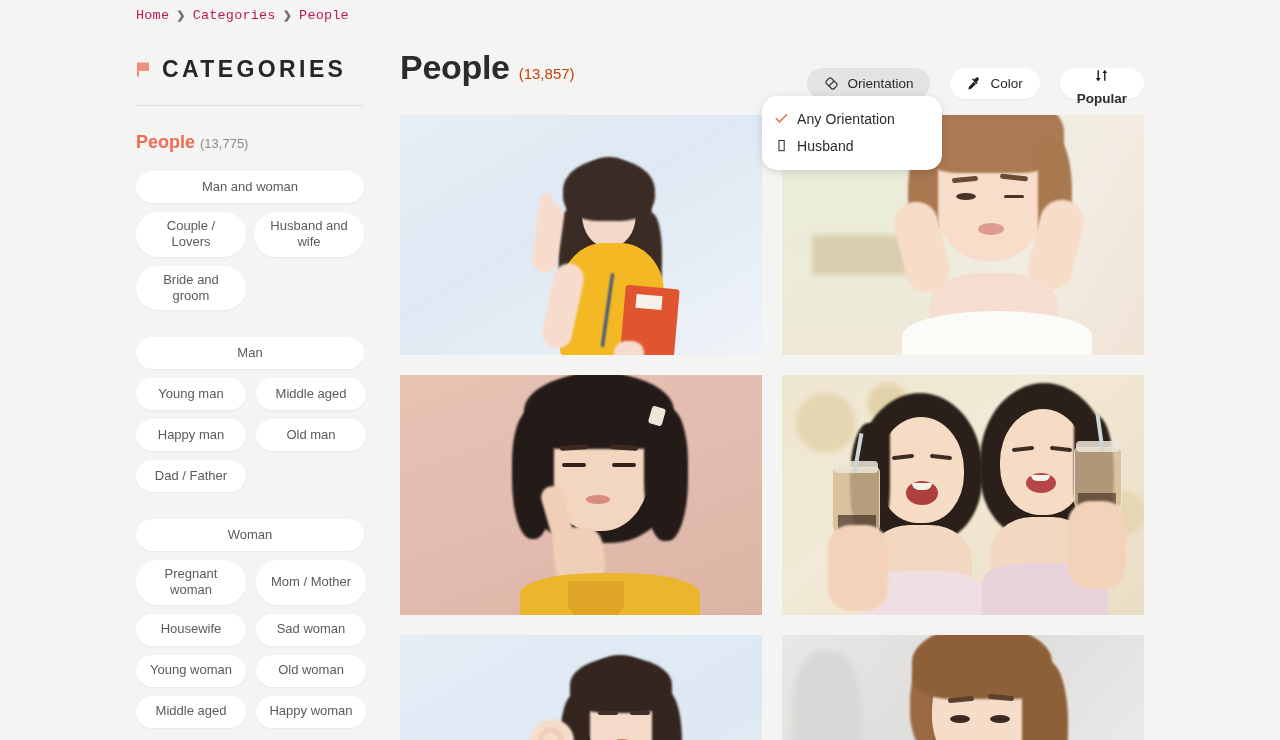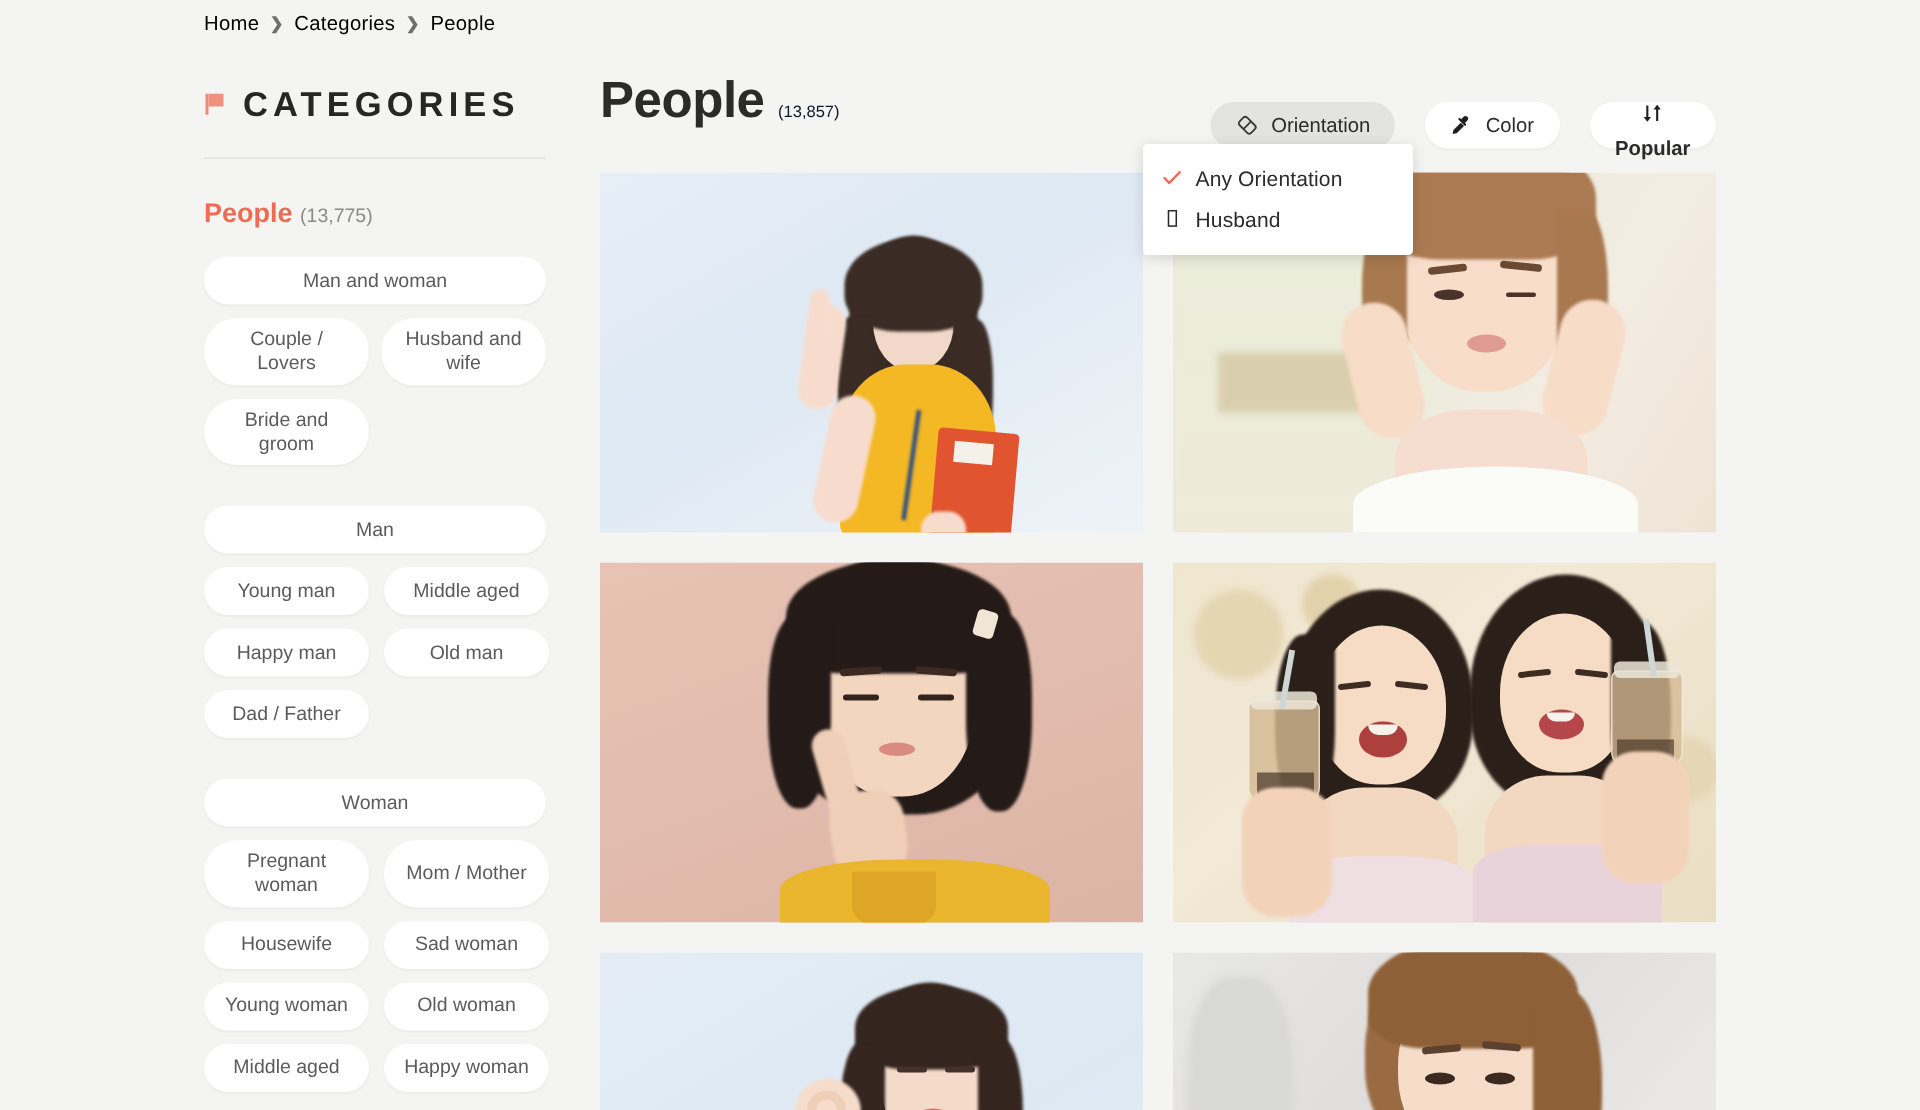--- a/index.html
+++ b/index.html
@@ -11,21 +11,21 @@
   }
   body { position: relative; }
 
   
   .breadcrumb {
     position: absolute;
     left: 136px; top: 8px;
     display: flex; align-items: center; gap: 7px;
     font-size: 13.5px; color: #6e6e6e; letter-spacing: .2px;
   }
-  .breadcrumb .crumb { color: #000000; text-decoration: none; }
+  .breadcrumb .crumb { color: #be185d; text-decoration: none; font-family: Liberation Mono, monospace; }
   .breadcrumb .sep { font-size: 11px; color: #6e6e6e; font-weight: bold; }
 
   
   .sidebar { position: absolute; left: 136px; top: 58px; width: 228px; }
   .cat-head { display: flex; align-items: center; gap: 9px; }
   .flag-icon { width: 17px; height: 17px; display: block; }
   .cat-title {
     font-size: 23px; font-weight: bold; letter-spacing: 3.4px;
     color: #262626; line-height: 1;
   }
@@ -50,21 +50,21 @@
     cursor: pointer;
     min-height: 32px;
   }
   .tag.full { width: 228px; }
   .tag.half { width: 110px; }
 
   
   .main { position: absolute; left: 400px; top: 48px; width: 744px; }
   .title-row { display: flex; align-items: baseline; gap: 9px; }
   .page-title { font-size: 34px; font-weight: bold; color: #2b2b2b; letter-spacing: -.3px; }
-  .page-count { font-size: 11px; color: #0f172a; }
+  .page-count { font-size: 15px; color: #c2410c; }
 
   .toolbar { position: absolute; right: 0; top: 20px; display: flex; gap: 20px; align-items: flex-start; }
   .tb-btn {
     display: flex; align-items: center; gap: 8px;
     border-radius: 20px; background: #fff;
     padding: 0 17px; height: 31px;
     font-size: 13.5px; color: #2b2b2b;
     cursor: pointer; border: none;
     box-shadow: 0 1px 2px rgba(0,0,0,.05);
     font-family: "Liberation Sans", sans-serif;
@@ -72,21 +72,21 @@
   .tb-btn.active { background: #e3e3e1; box-shadow: none; }
   .tb-btn.bold { font-weight: bold; flex-direction: column; }
   .tb-icon { width: 15px; height: 15px; display: block; }
 
   
   .dropdown {
     position: absolute;
     left: 362px; top: 48px;
     width: 180px;
     background: #fff;
-    border-radius: 3px;
+    border-radius: 15px;
     padding: 9px 0 11px 0;
     box-shadow: 0 2px 9px rgba(0,0,0,.14);
     z-index: 40;
   }
   .dd-item {
     display: flex; align-items: center;
     height: 27px; padding: 0 13px;
     font-size: 14px; color: #2b2b2b;
     cursor: pointer;
   }

